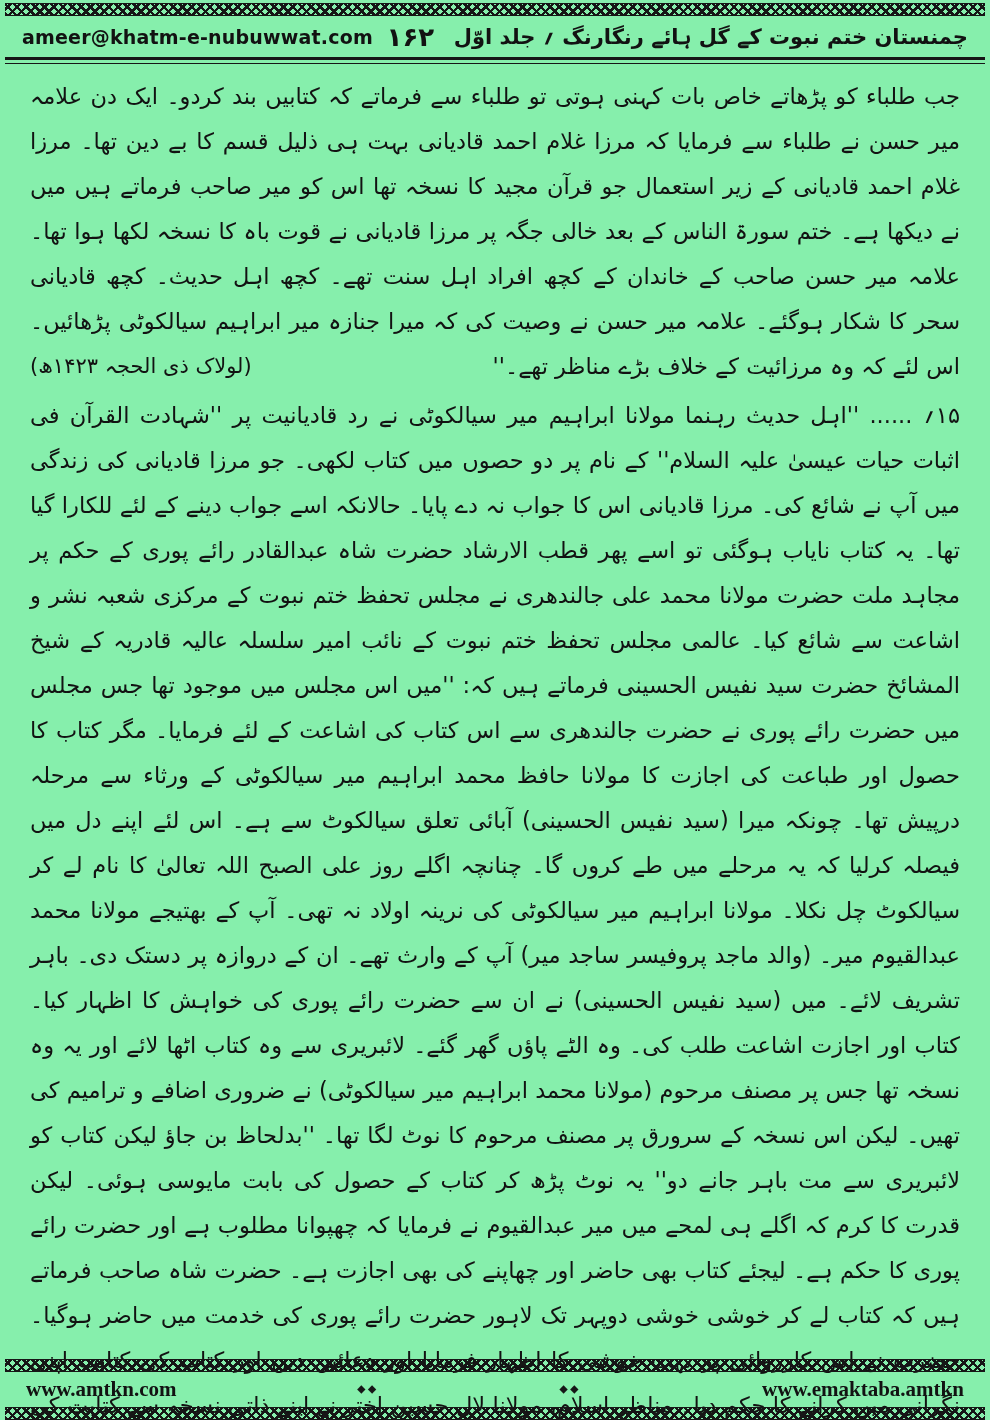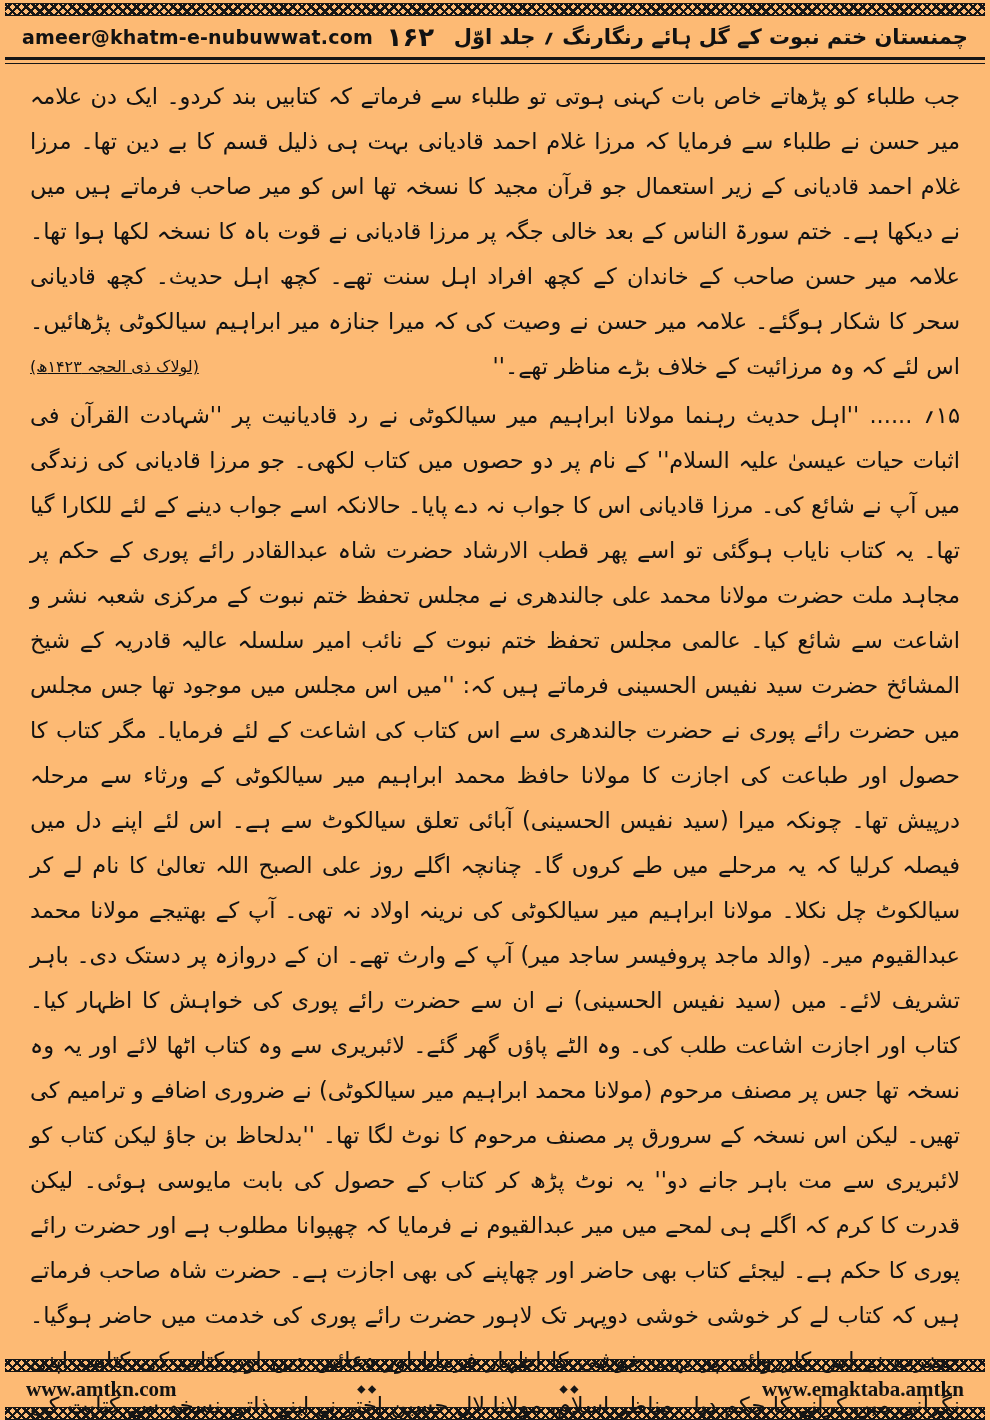--- a/index.html
+++ b/index.html
@@ -1,21 +1,21 @@
 <!DOCTYPE html>
 <html lang="ur"><head>
 <meta charset="utf-8">
 <style>
   html, body { margin: 0; padding: 0; background: #777; }
   .page {
     position: relative;
     width: 990px;
     height: 1420px;
     margin: 0 auto;
-    background: #fdba74;
+    background: #86efac;
     color: #121212;
     font-family: "DejaVu Sans", sans-serif;
     overflow: hidden;
     box-sizing: border-box;
   }
   
   .band {
     height: 11px;
     margin: 0 5px;
     background:
@@ -60,22 +60,21 @@
   .body-text {
     direction: rtl;
     padding: 6px 26px 0 26px;
     font-size: 22.5px;
     line-height: 45px;
     text-align: justify;
   }
   .body-text p { margin: 4px; }
   .cite {
     float: left;
-    font-size: 16px;
-    text-decoration: underline;
+    font-size: 21px;
   }
   
   .footer {
     position: absolute;
     left: 0;
     right: 0;
     bottom: 0;
   }
   .footer-row {
     display: flex;

